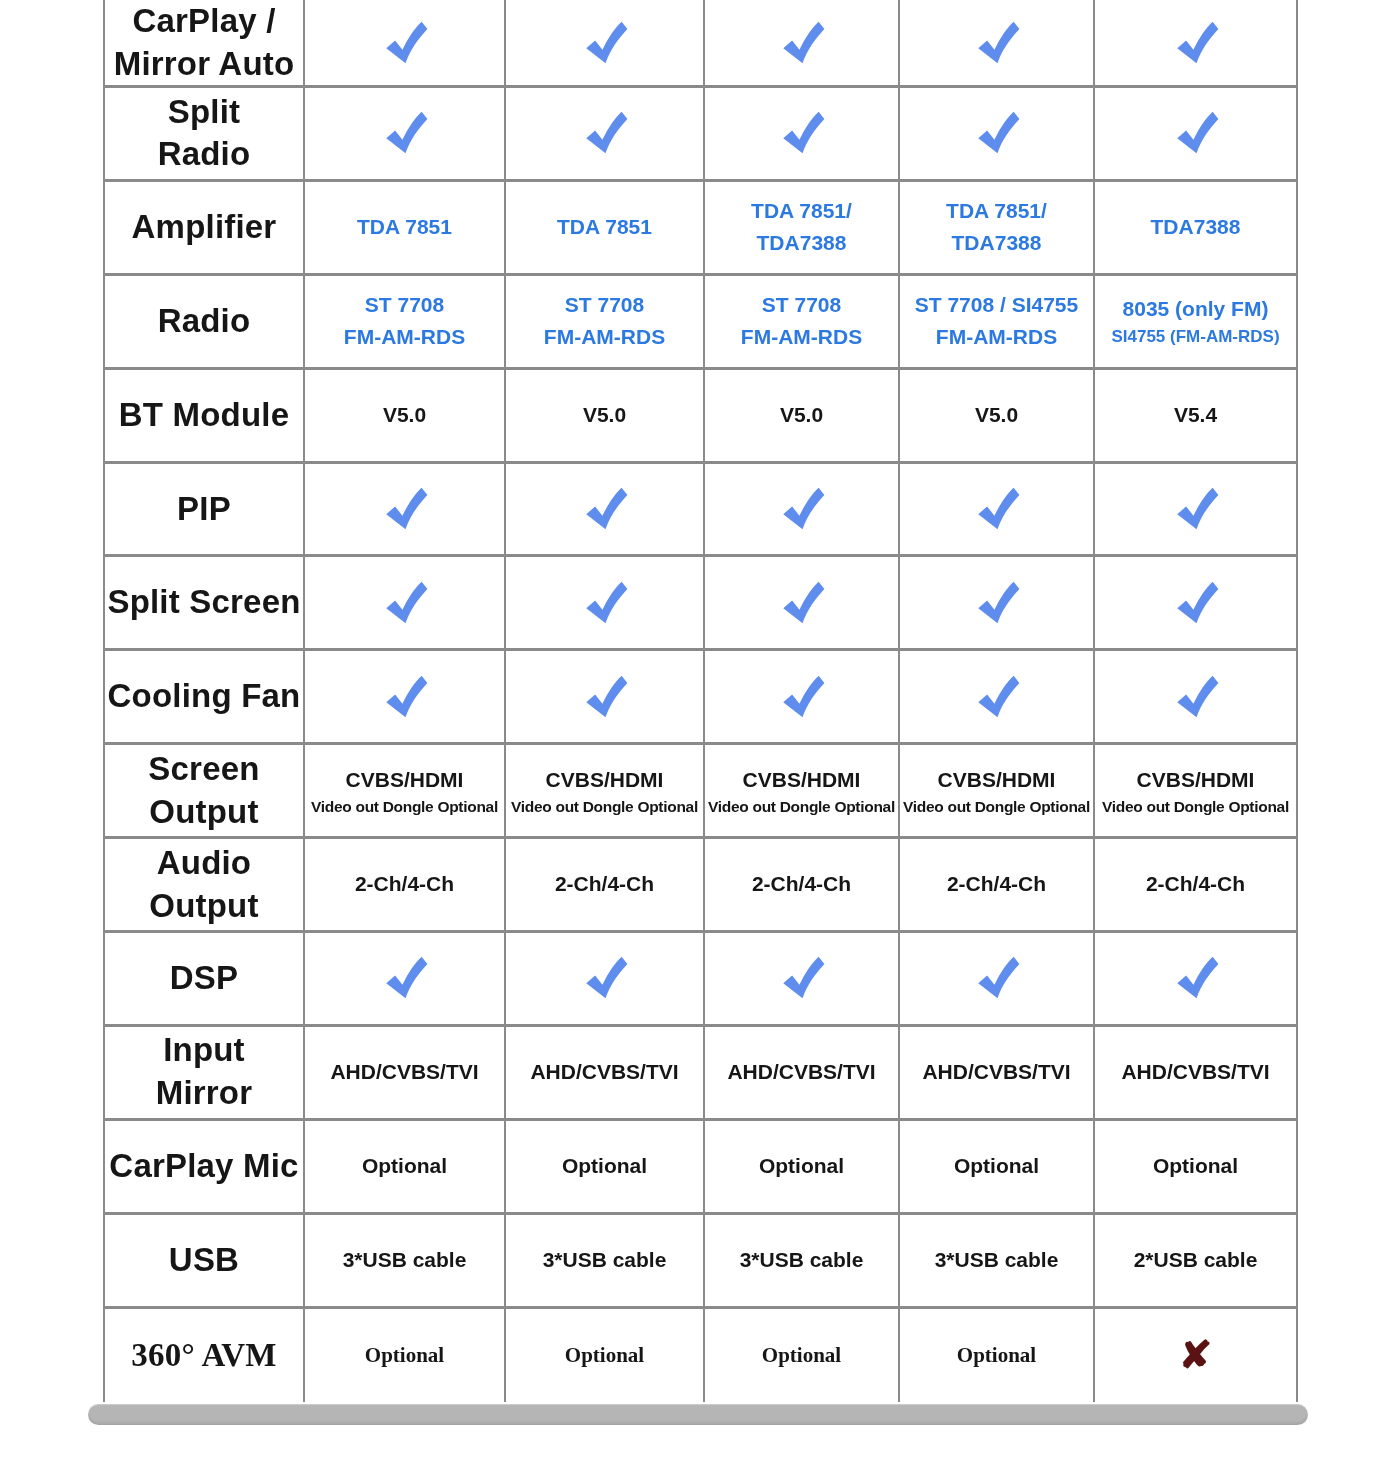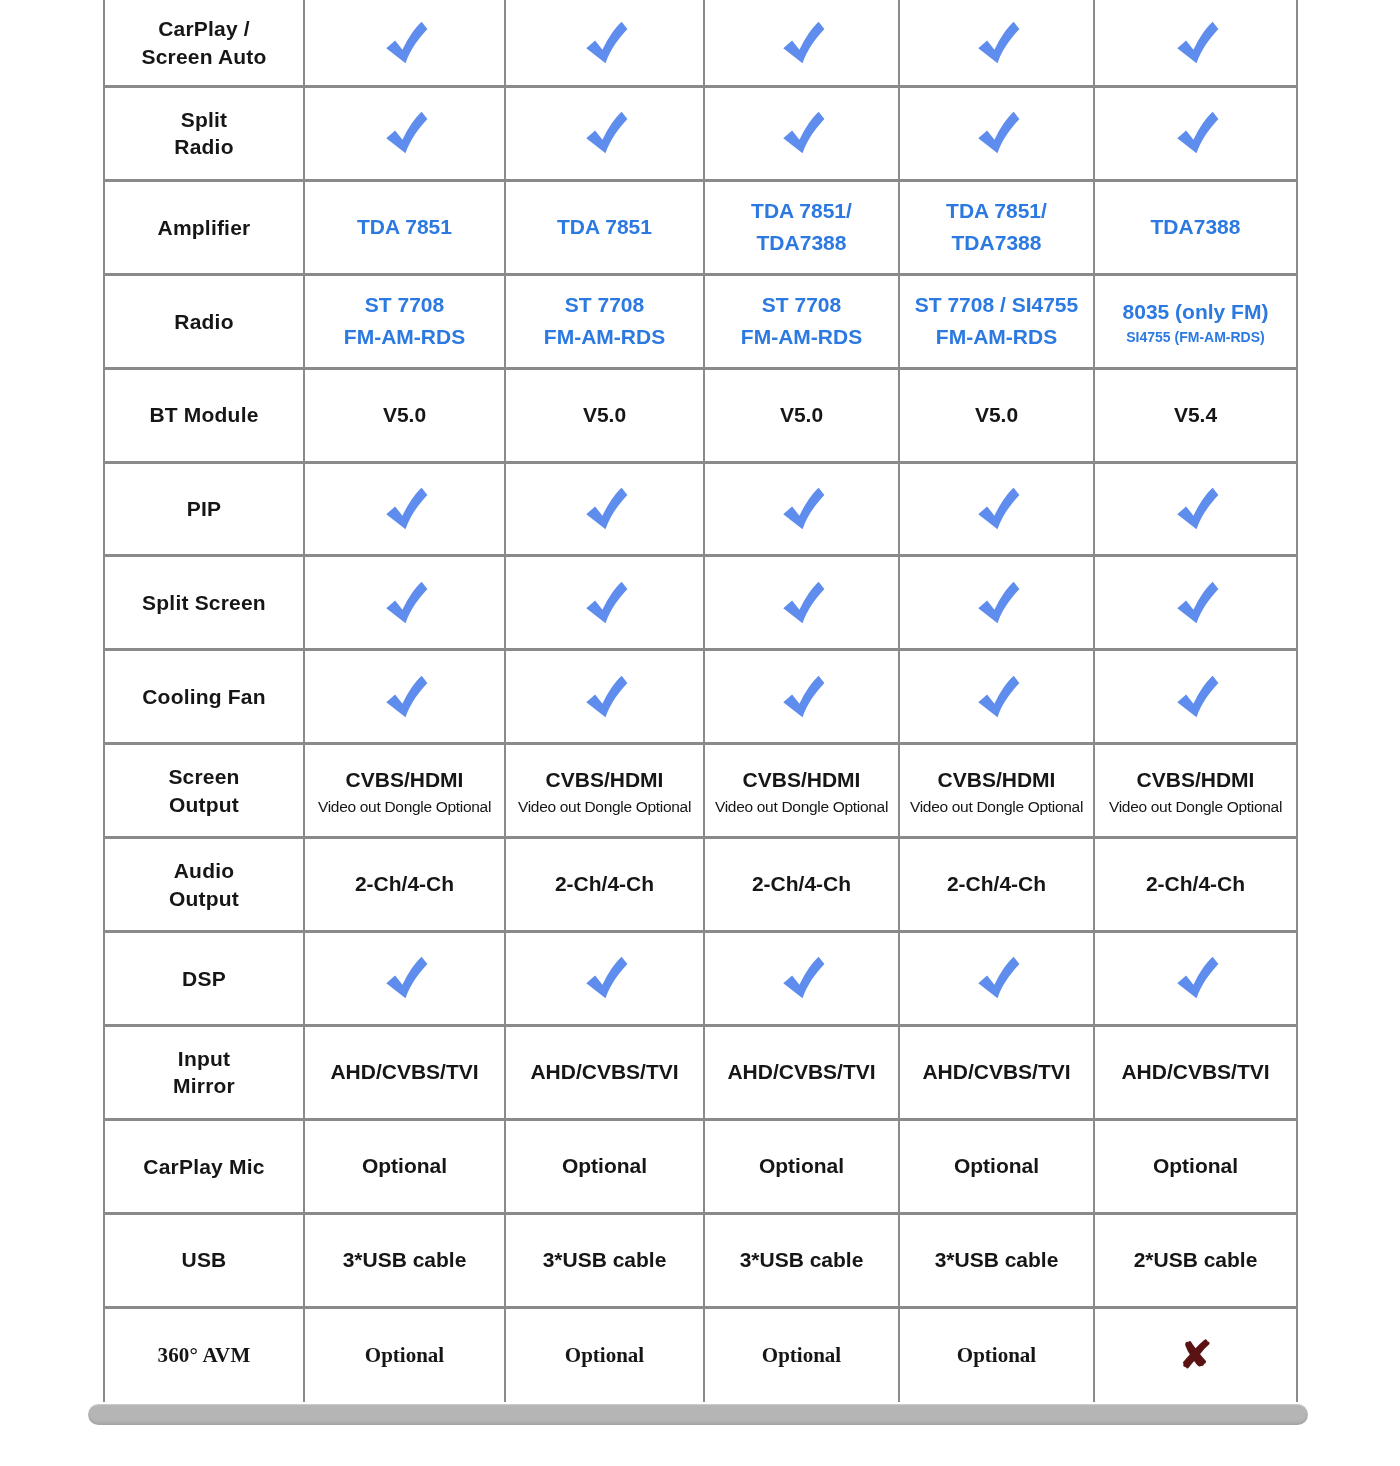--- a/index.html
+++ b/index.html
@@ -36,41 +36,41 @@
     align-items: center;
     justify-content: center;
     text-align: center;
     overflow: hidden;
     background: #ffffff;
   }
   .cell.last-col { border-right: none; }
   .table-row:last-child .cell { border-bottom: none; font-family: Liberation Serif, serif; }
 
   .label-cell {
-    font-size: 21px;
+    font-size: 33px;
     font-weight: bold;
     color: var(--black);
     line-height: 1.3;
     letter-spacing: 0.2px;
   }
   .line-main {
     font-size: 21px;
     font-weight: bold;
     line-height: 1.55;
     white-space: nowrap;
   }
   .line-small {
-    font-size: 14px;
+    font-size: 17px;
     font-weight: bold;
     line-height: 1.35;
     white-space: nowrap;
   }
   .line-xsmall {
     font-size: 15.5px;
-    font-weight: normal;
+    font-weight: bold;
     line-height: 1.4;
     white-space: nowrap;
     letter-spacing: -0.3px;
   }
   .blue  { color: var(--blue); }
   .black { color: var(--black); }
 
   .check-icon { display: block; }
   .check-icon path { fill: var(--check); }
   .cross-icon {
@@ -92,21 +92,21 @@
     background: #b5b5b5;
     box-shadow: inset 0 1px 1px rgba(255,255,255,0.35), inset 0 -2px 3px rgba(0,0,0,0.10);
   }
 </style>
 </head>
 <body>
 
 <div class="spec-grid" id="spec-grid">
     <div class="table-row"><div class="cell label-cell">
         <div>CarPlay /</div>
-        <div>Screen Auto</div>
+        <div>Mirror Auto</div>
       </div><div class="cell value-cell">
         <svg class="check-icon" width="52" height="52" viewBox="0 0 50 50" aria-hidden="true">
           <path d="M7 30 L15.5 22.5 L22.5 31.5 C28.5 19 34.5 10.5 41 4.5 L46.5 11.5 C38 21 30 31 25.5 44.5 Z"></path>
         </svg>
       </div><div class="cell value-cell">
         <svg class="check-icon" width="52" height="52" viewBox="0 0 50 50" aria-hidden="true">
           <path d="M7 30 L15.5 22.5 L22.5 31.5 C28.5 19 34.5 10.5 41 4.5 L46.5 11.5 C38 21 30 31 25.5 44.5 Z"></path>
         </svg>
       </div><div class="cell value-cell">
         <svg class="check-icon" width="52" height="52" viewBox="0 0 50 50" aria-hidden="true">

